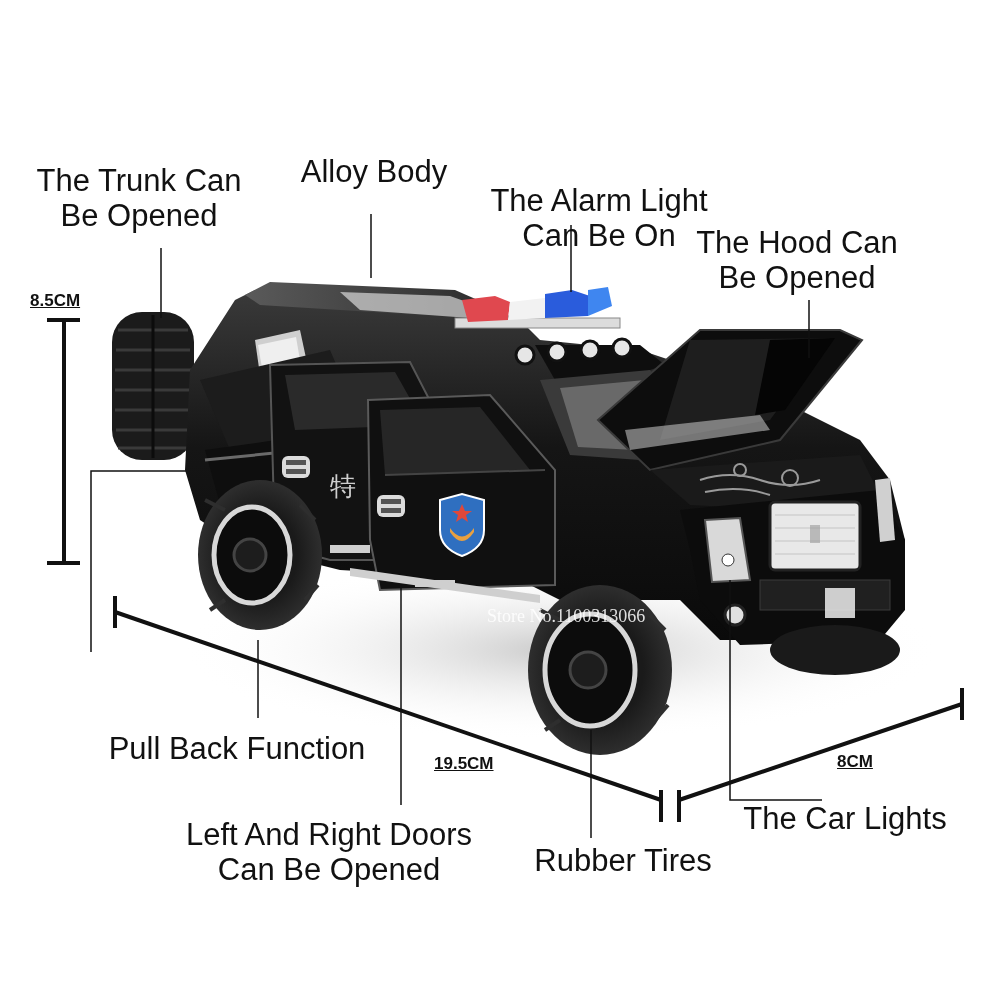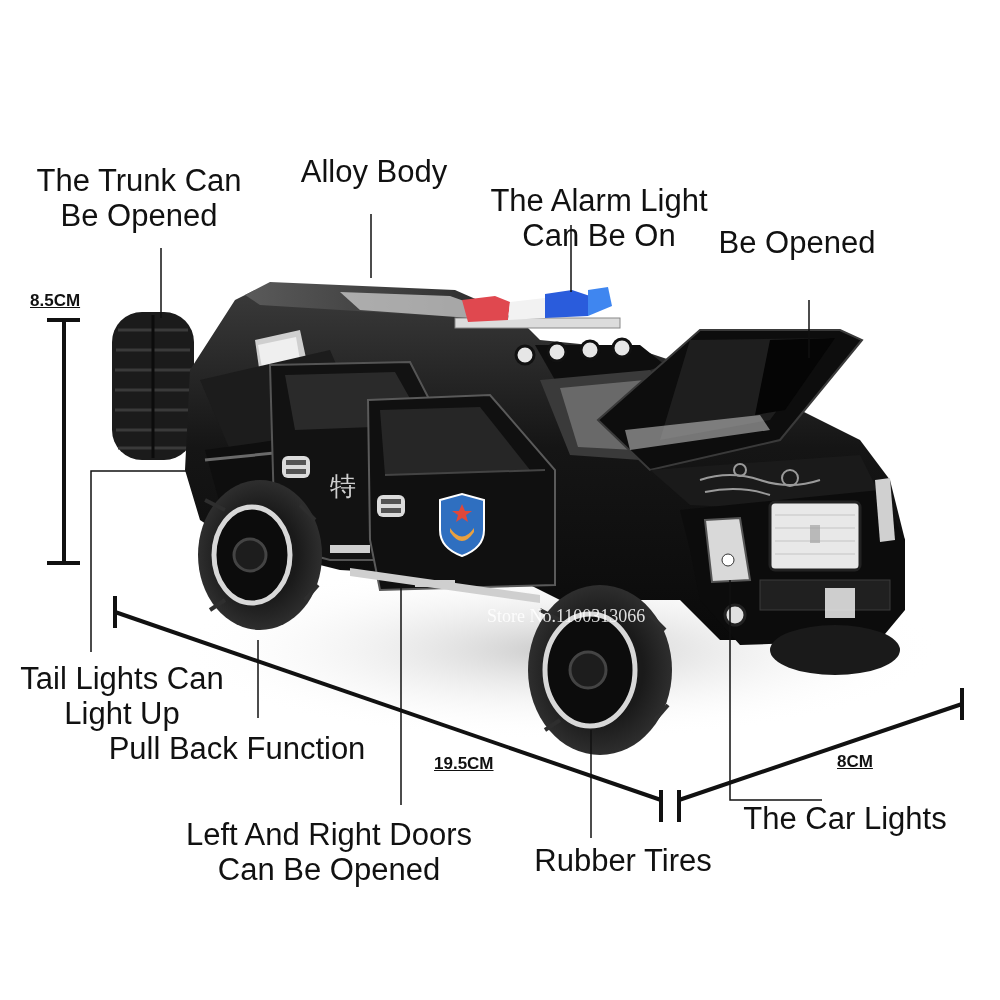--- a/index.html
+++ b/index.html
@@ -203,27 +203,24 @@
   <div class="label" style="left:286px;top:154px;width:176px;">
     <div>Alloy Body</div>
   </div>
 
   <div class="label" style="left:470px;top:139px;width:258px;margin-top:44px;">
     <div>The Alarm Light</div>
     <div>Can Be On</div>
   </div>
 
   <div class="label" style="left:676px;top:225px;width:242px;">
+    <div>The Hood Can</div>
     <div>Be Opened</div>
   </div>
 
-  <div class="label" style="left:0px;top:661px;width:244px;">
-    <div>Tail Lights Can</div>
-    <div>Light Up</div>
-  </div>
 
   <div class="label" style="left:86px;top:731px;width:302px;">
     <div>Pull Back Function</div>
   </div>
 
   <div class="label" style="left:160px;top:817px;width:338px;">
     <div>Left And Right Doors</div>
     <div>Can Be Opened</div>
   </div>
 

